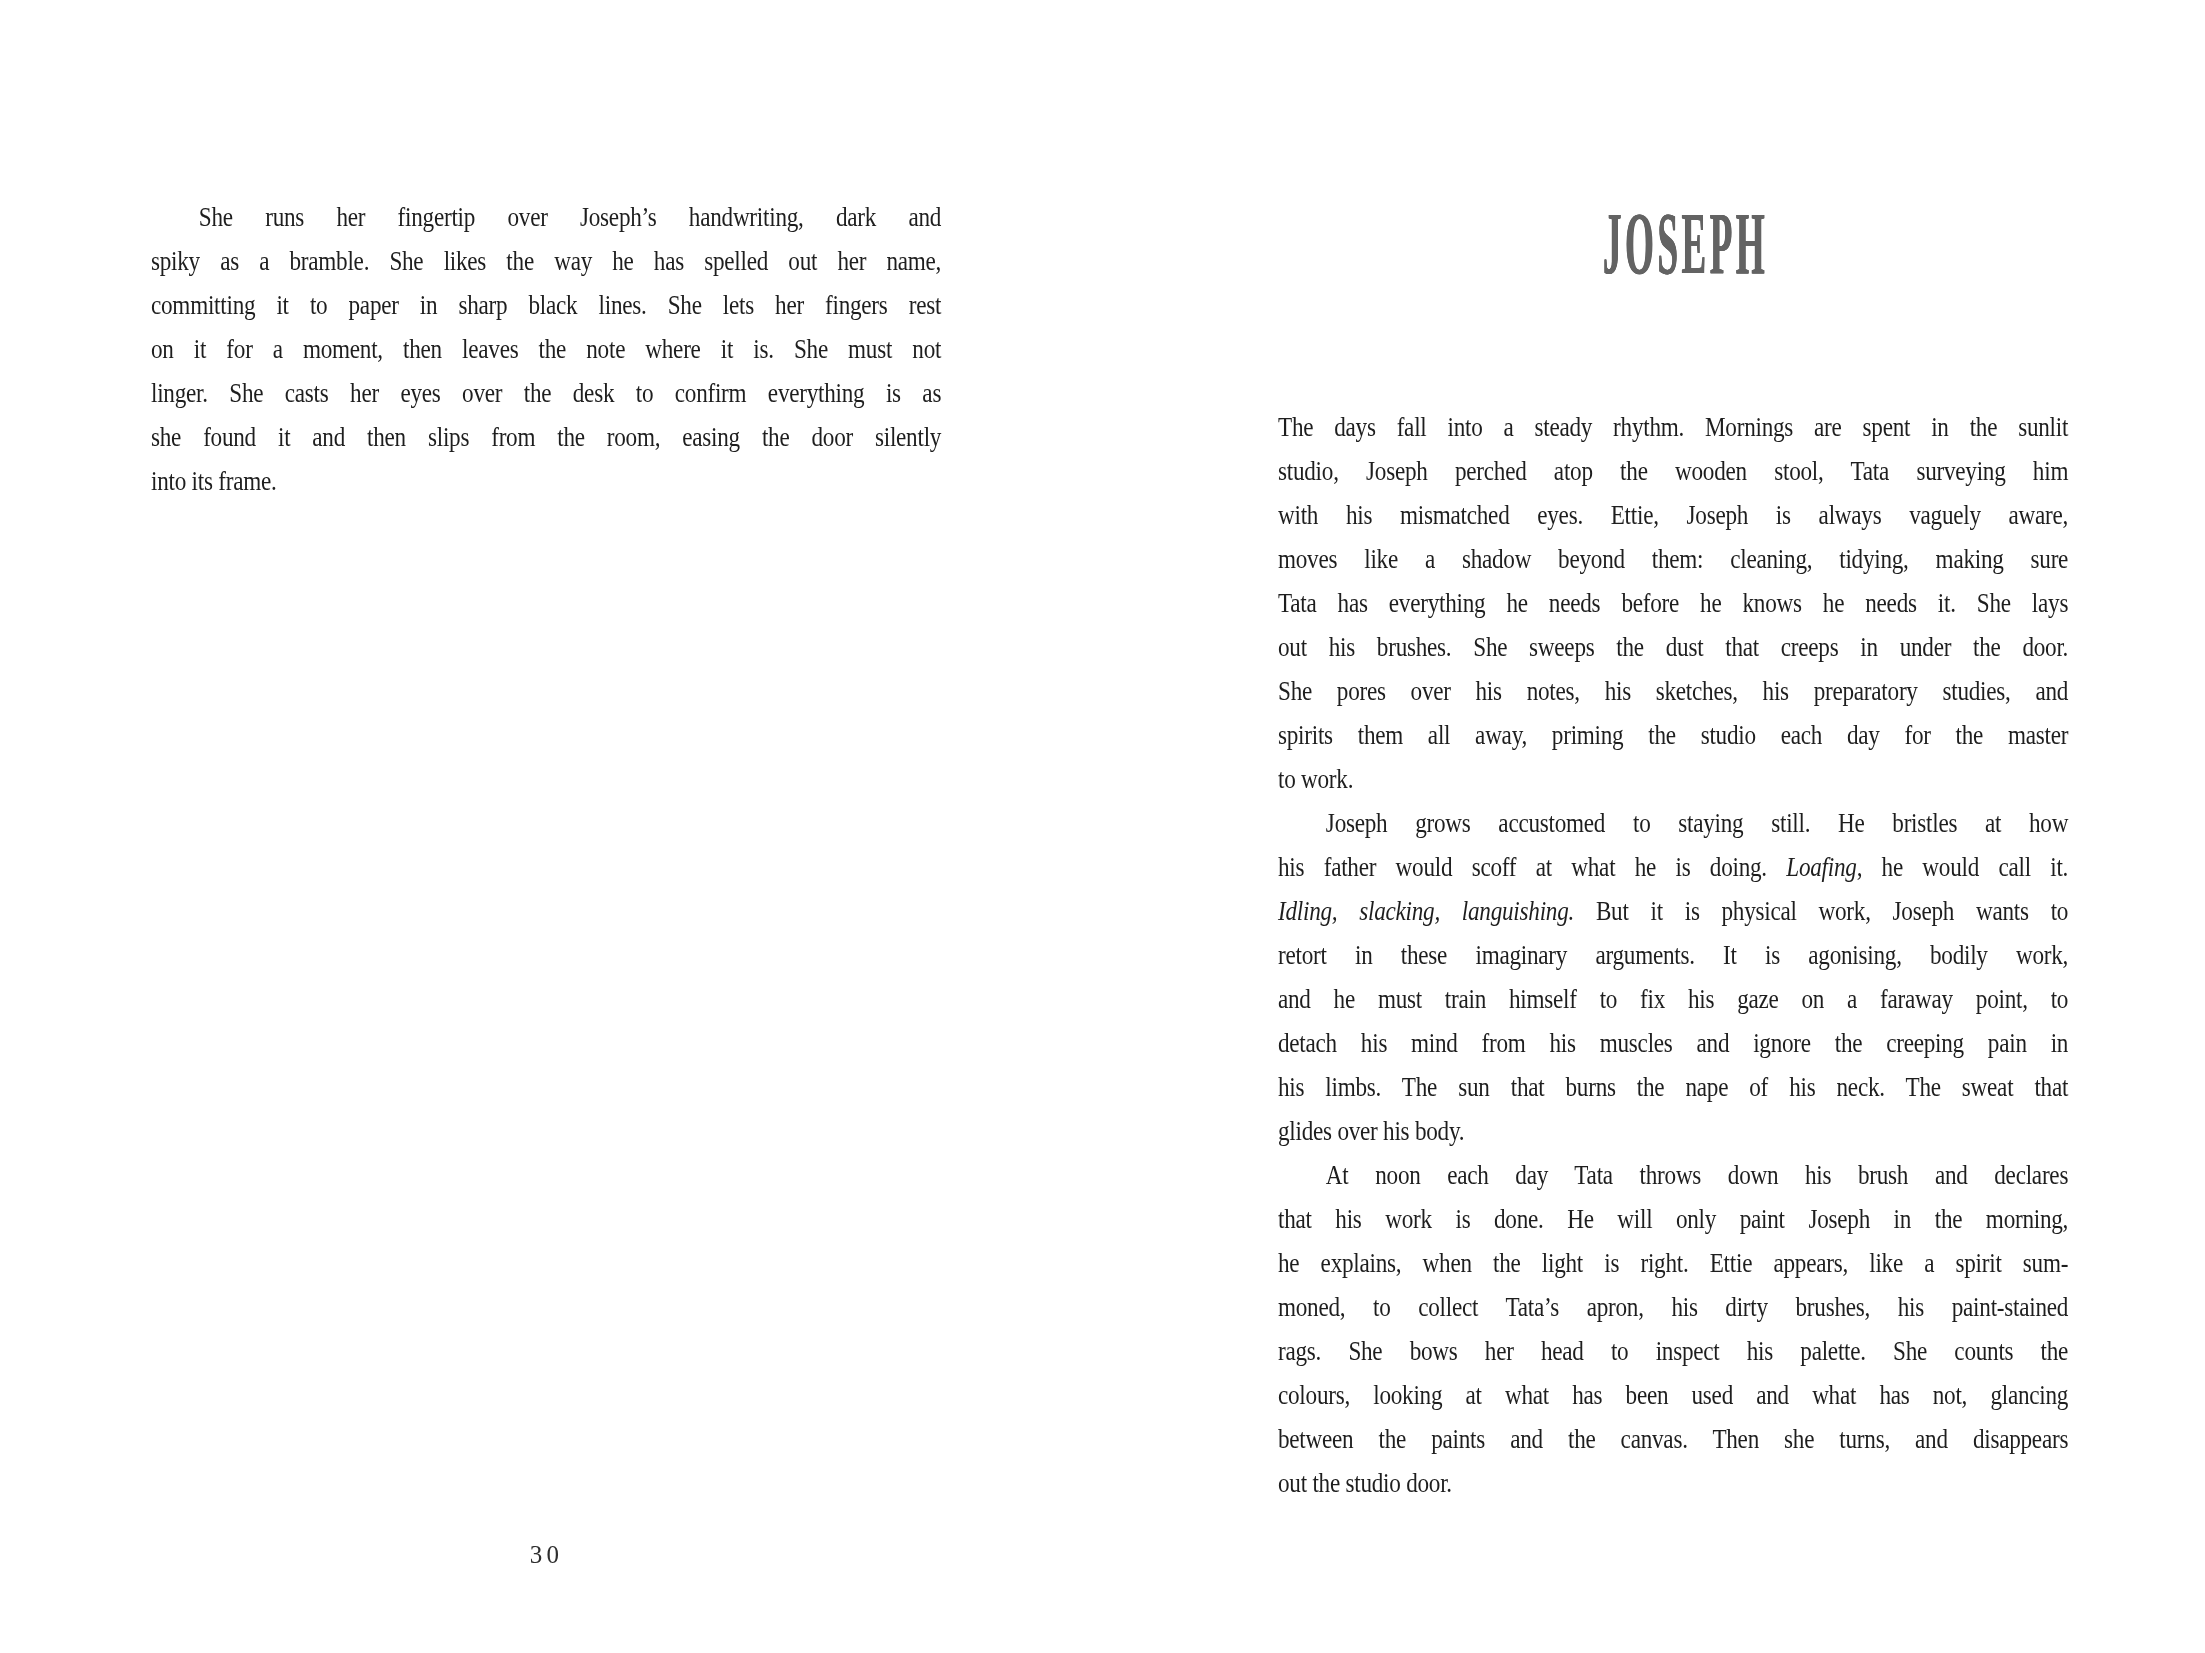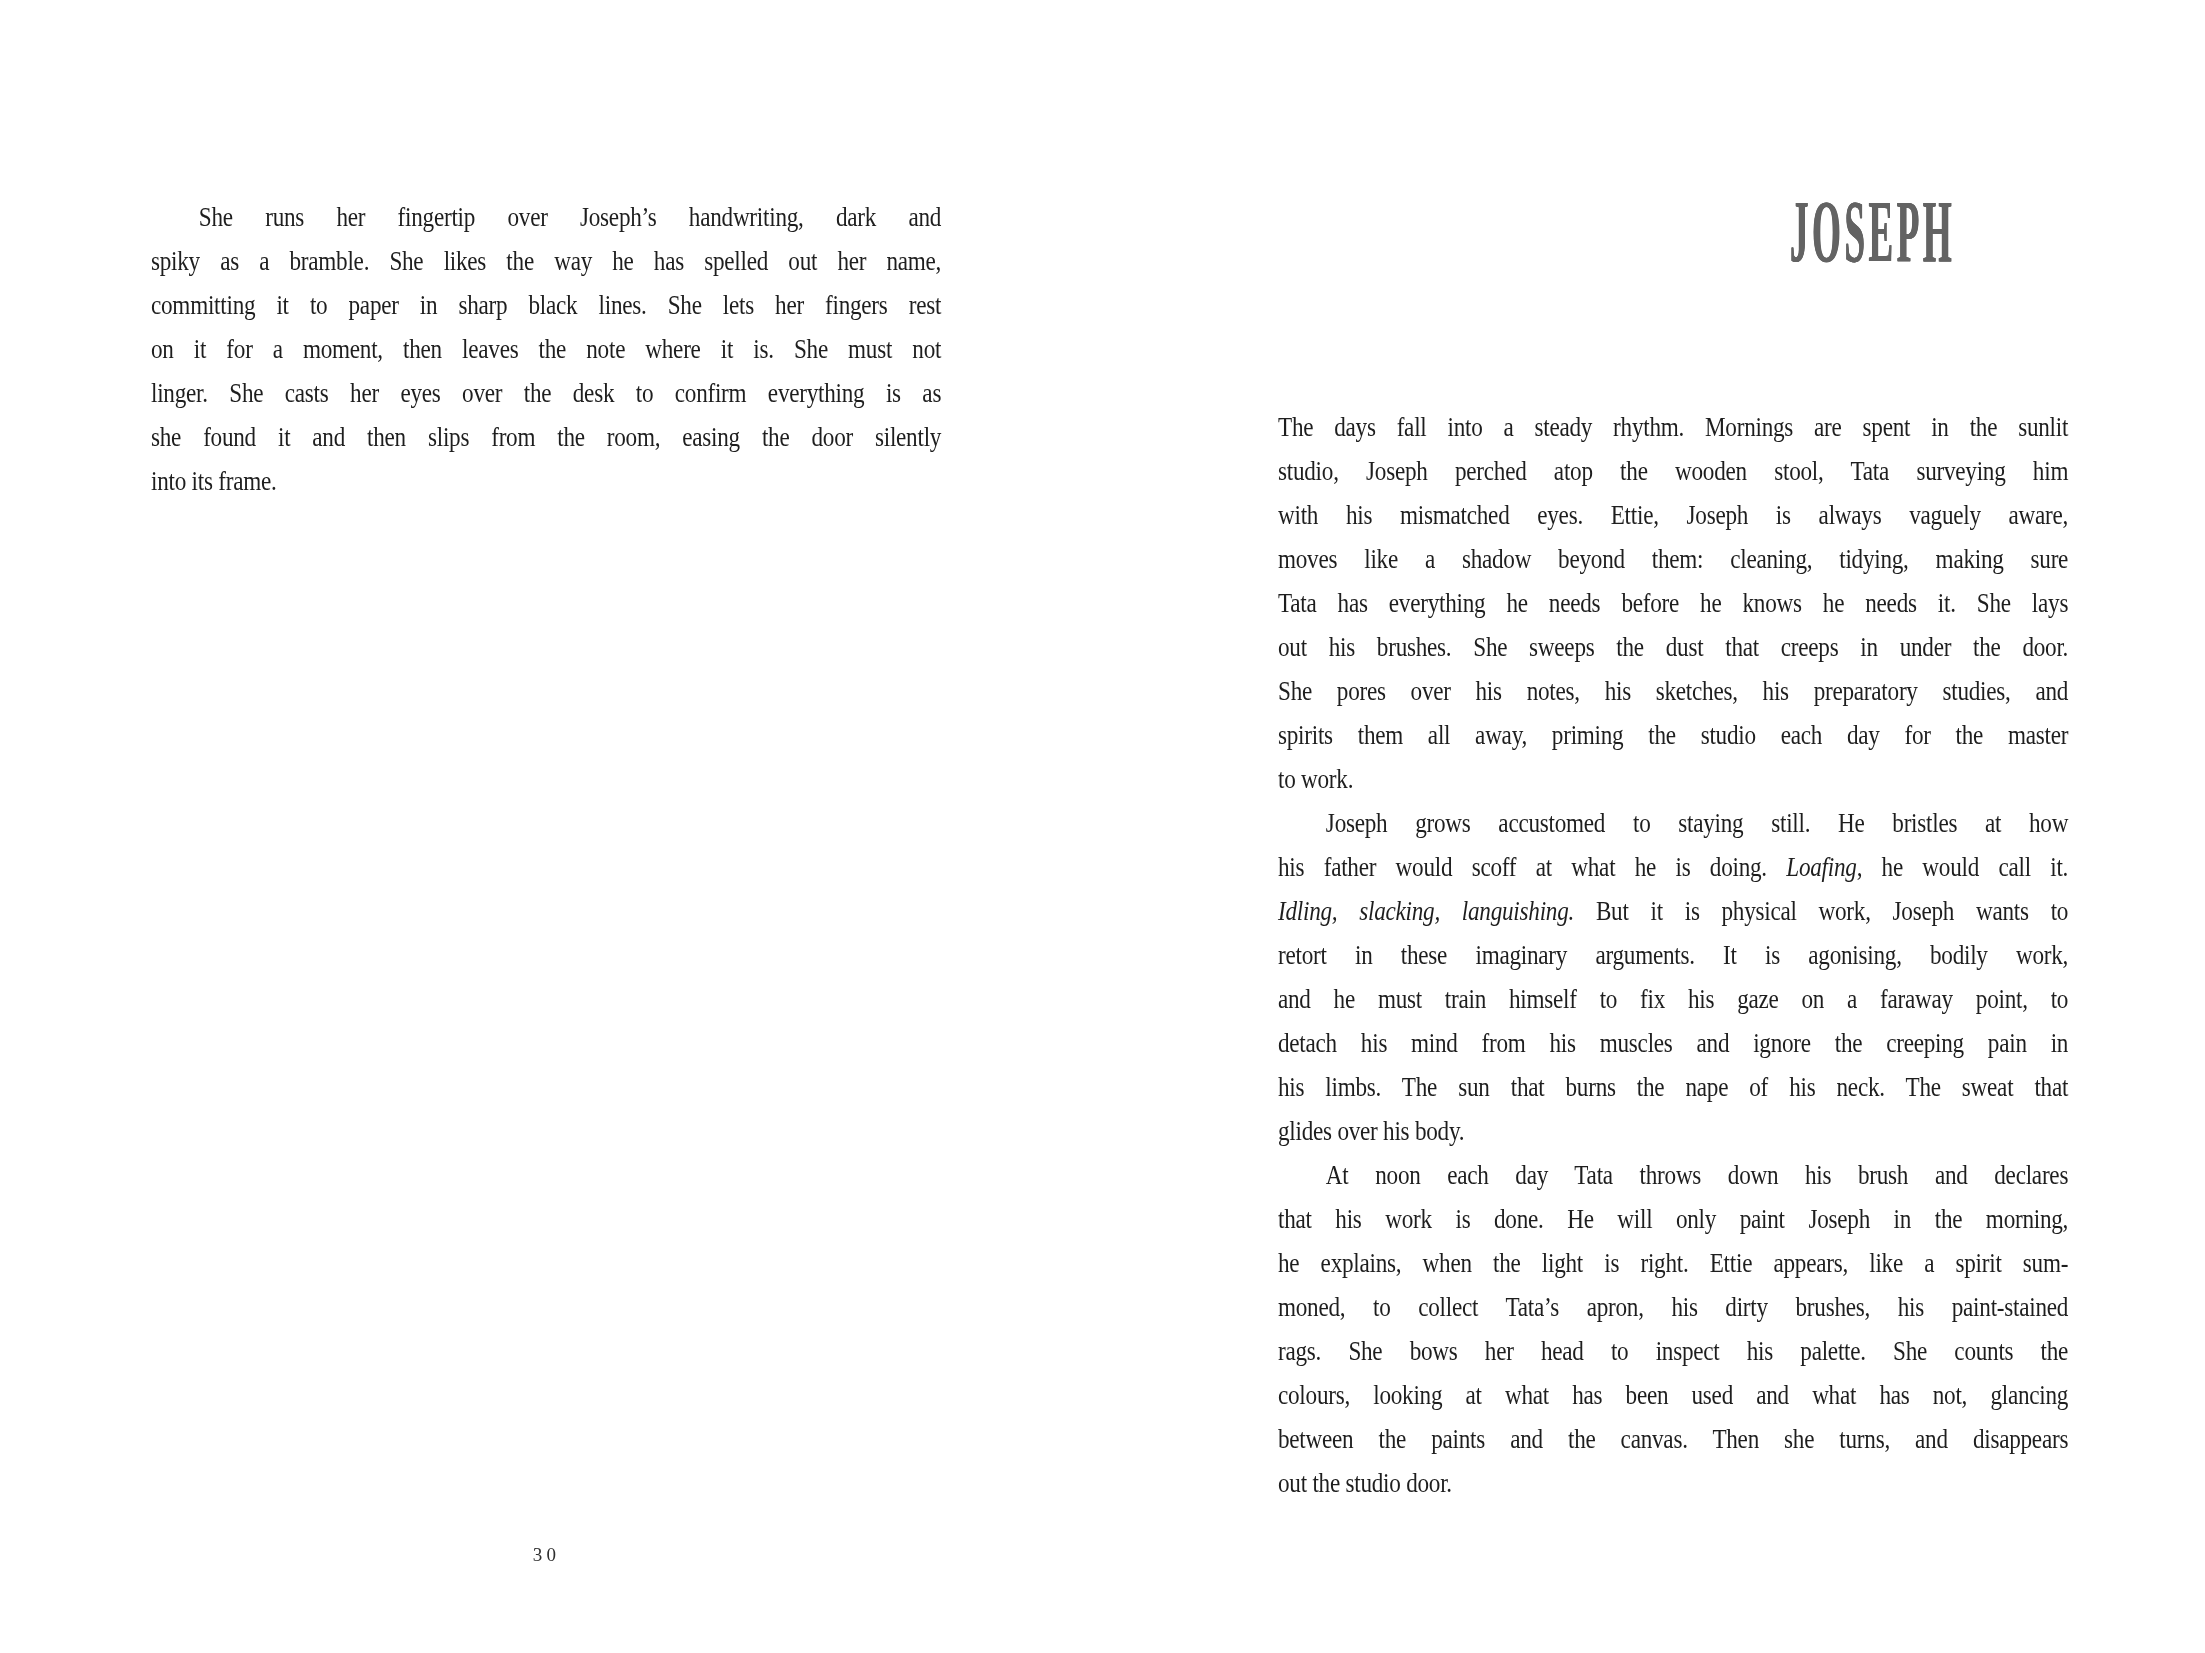--- a/index.html
+++ b/index.html
@@ -70,21 +70,21 @@
     white-space: normal;
   }
   .line.end    { text-align-last: left; }
   .line.indent { padding-left: 57px; }
   .line .it    { font-style: italic; }
 
   .folio {
     position: absolute;
     top: 1542px; left: 0; width: 791px;
     text-align: center;
-    font-size: 19px;
+    font-size: 25px;
     line-height: 25.4px;
     letter-spacing: 4.2px;
     color: #2e2e2e;
   }
 </style>
 </head>
 <body>
 
 <div>
 
@@ -95,21 +95,21 @@
         <div class="line"><span>committing it to paper in sharp black lines. She lets her fingers rest</span></div>
         <div class="line"><span>on it for a moment, then leaves the note where it is. She must not</span></div>
         <div class="line"><span>linger. She casts her eyes over the desk to confirm everything is as</span></div>
         <div class="line"><span>she found it and then slips from the room, easing the door silently</span></div>
         <div class="line end"><span>into its frame.</span></div>
       </div>
     <footer class="folio">30</footer>
   </section>
 
   <section class="page right">
-    <h1 class="chapter-title" style="margin:0; font-weight:normal;text-align:right;">
+    <h1 class="chapter-title" style="margin:12px; font-weight:normal;">
       <span class="stretch">JOSEPH</span>
     </h1>
     <div class="text-block">
         <div class="line"><span>The days fall into a steady rhythm. Mornings are spent in the sunlit</span></div>
         <div class="line"><span>studio, Joseph perched atop the wooden stool, Tata surveying him</span></div>
         <div class="line"><span>with his mismatched eyes. Ettie, Joseph is always vaguely aware,</span></div>
         <div class="line"><span>moves like a shadow beyond them: cleaning, tidying, making sure</span></div>
         <div class="line"><span>Tata has everything he needs before he knows he needs it. She lays</span></div>
         <div class="line"><span>out his brushes. She sweeps the dust that creeps in under the door.</span></div>
         <div class="line"><span>She pores over his notes, his sketches, his preparatory studies, and</span></div>

